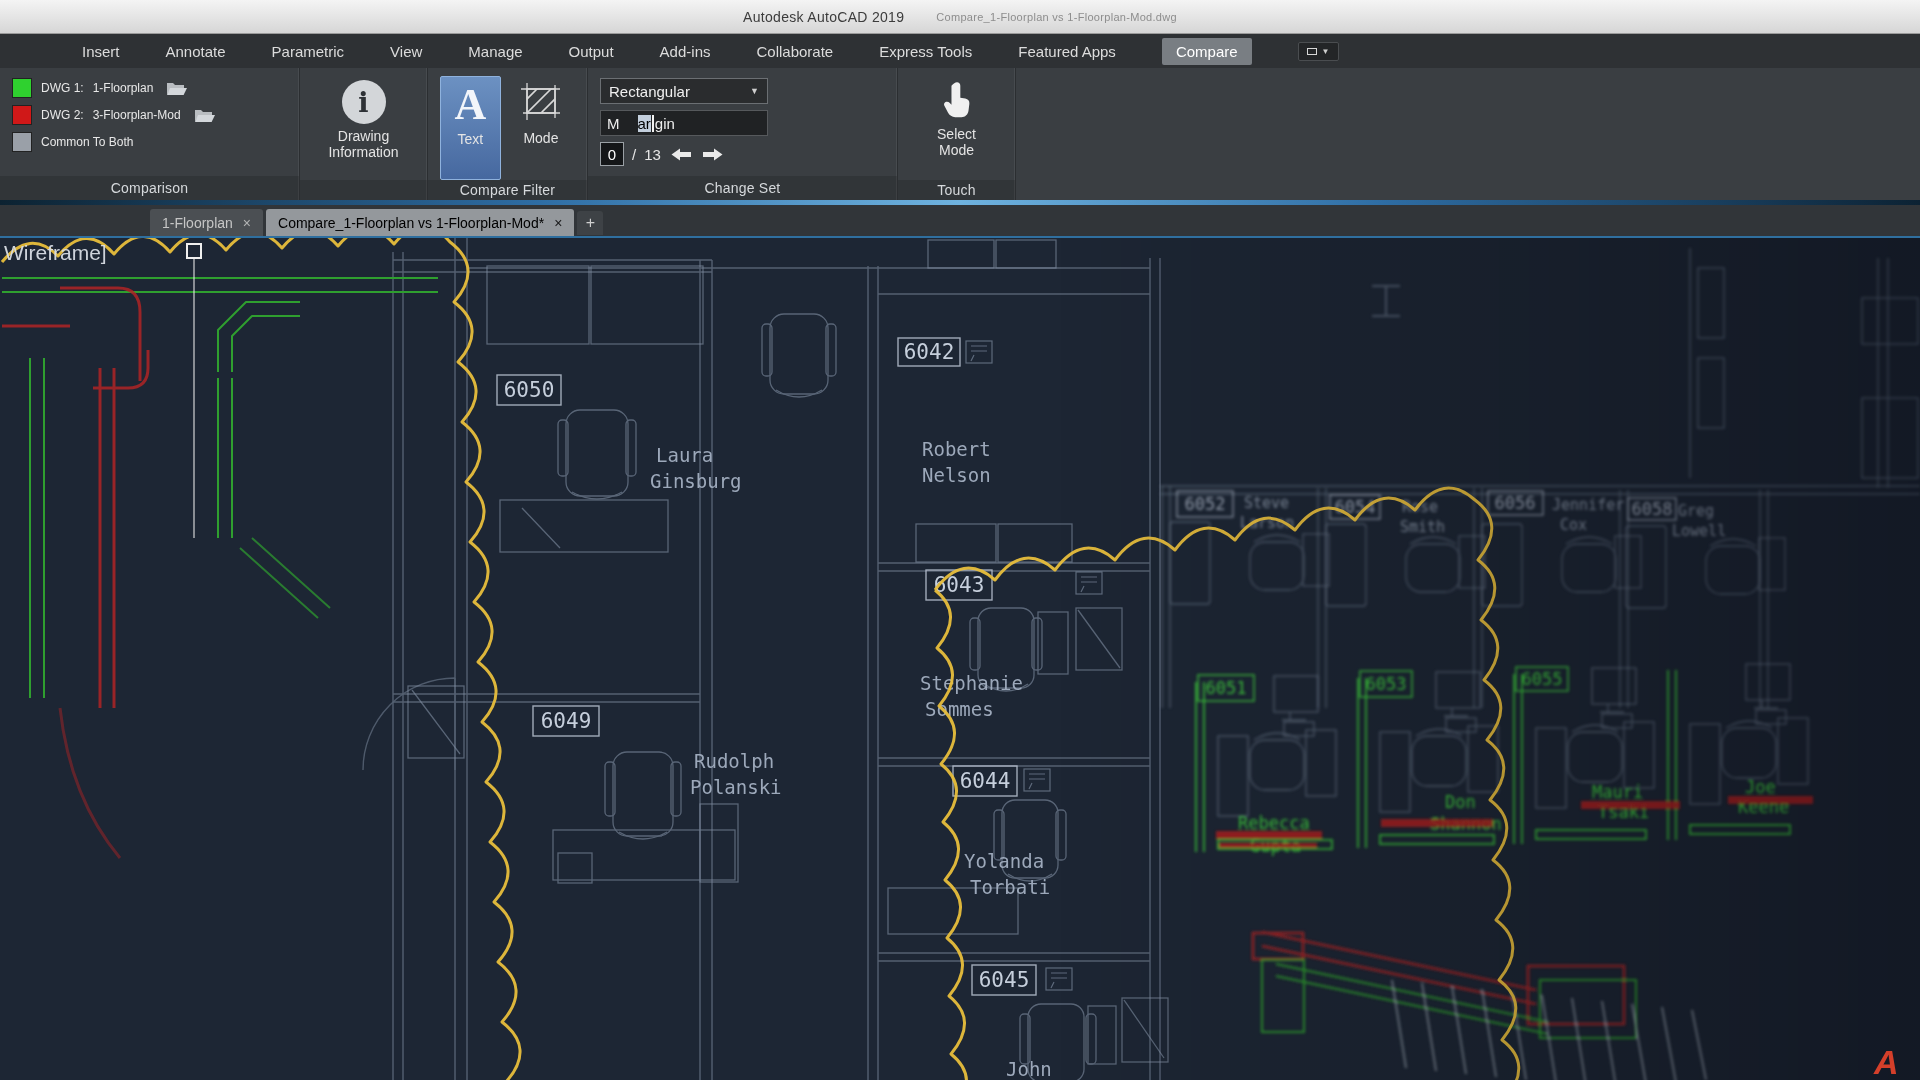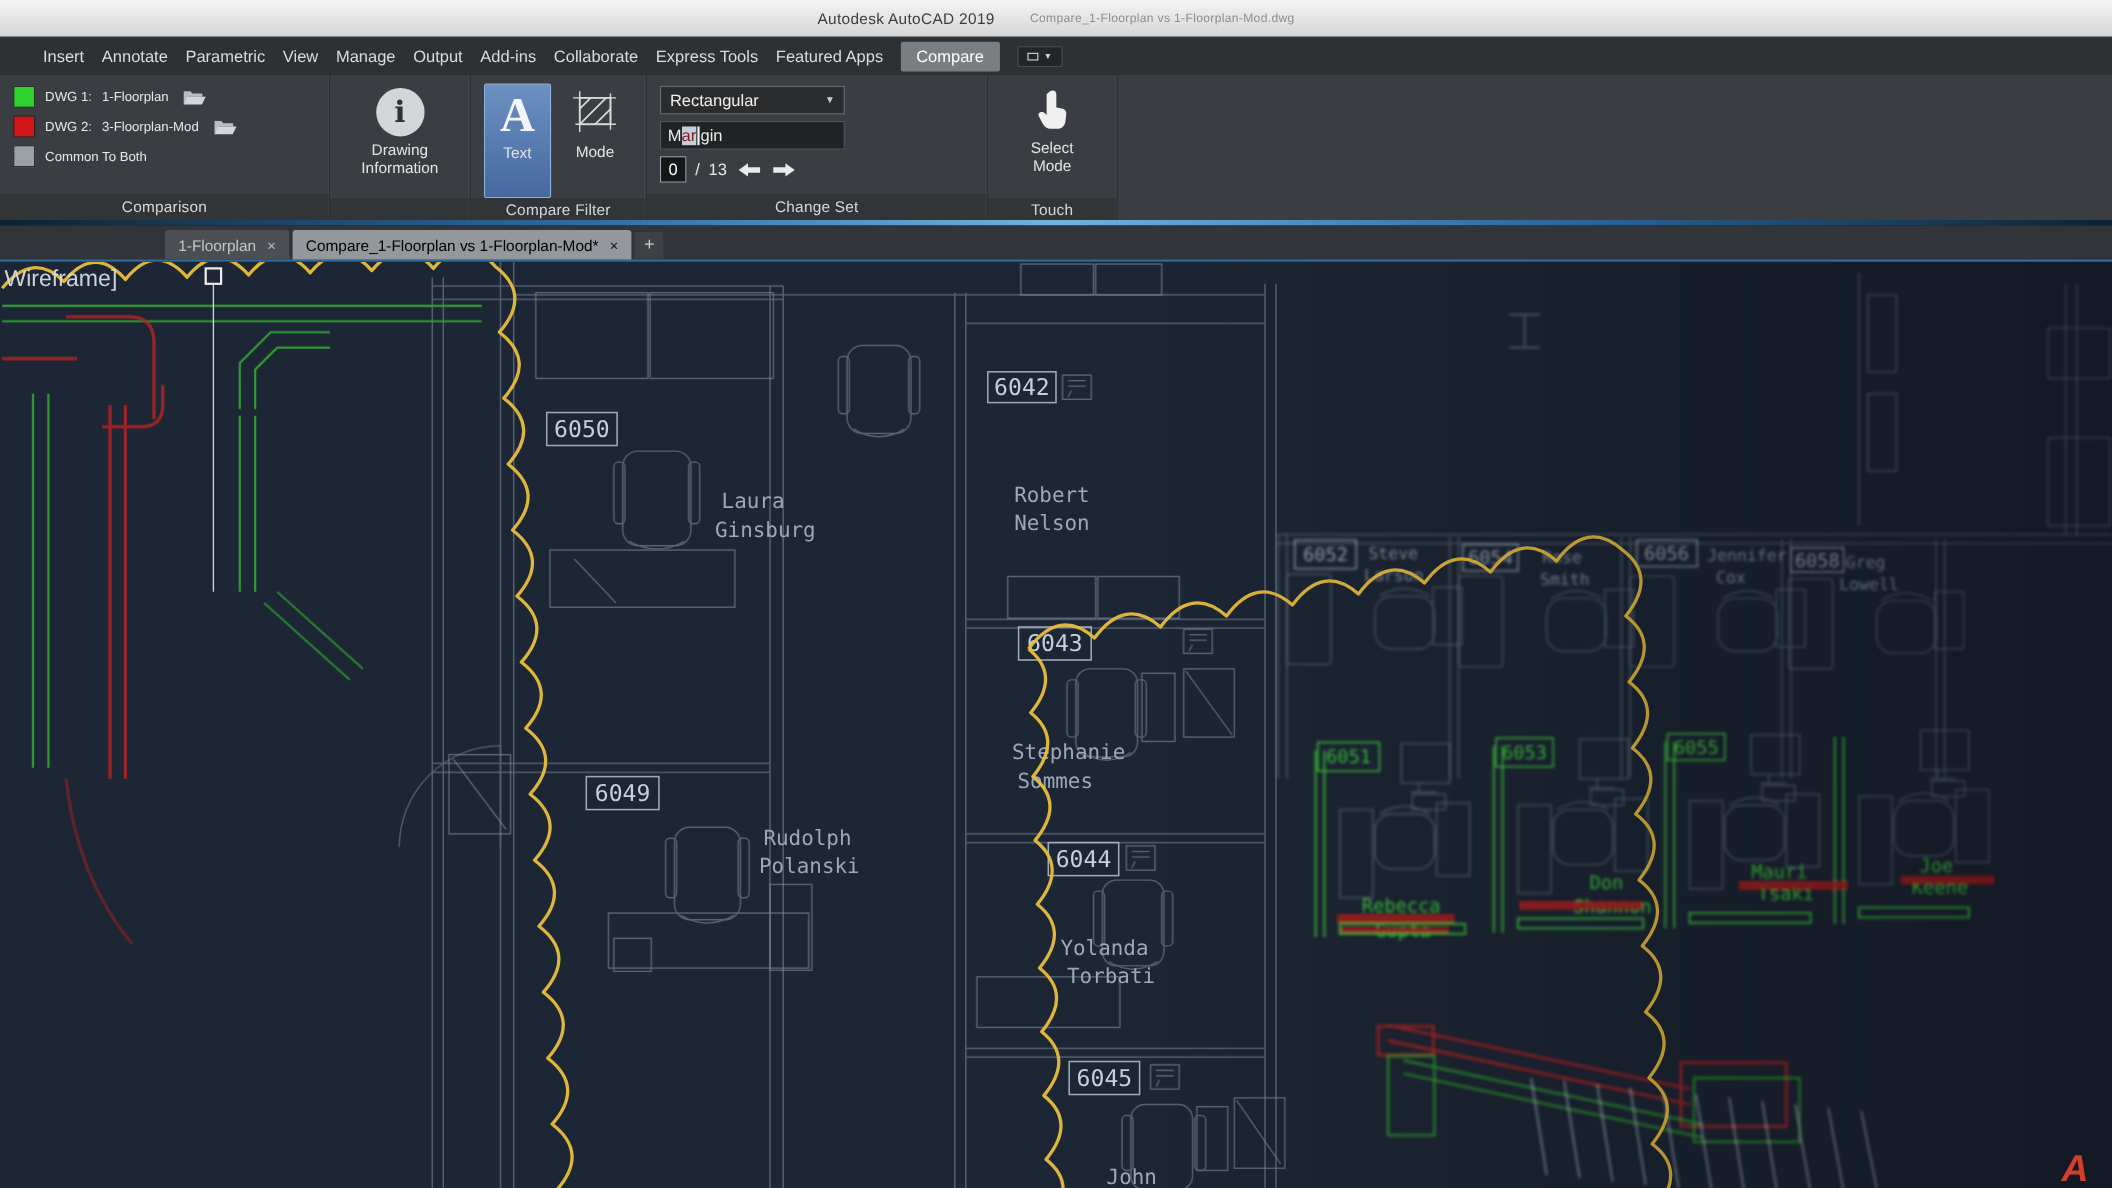--- a/index.html
+++ b/index.html
@@ -8,21 +8,21 @@
 
   
   .titlebar { height:34px; background:linear-gradient(#f4f4f4,#d6d6d6);
               display:flex; align-items:center; justify-content:center; gap:32px;
               border-bottom:1px solid #9a9a9a; }
   .app-title { font-size:14px; color:#3c3c3c; letter-spacing:.3px; }
   .doc-title { font-size:11px; color:#8d8d8d; letter-spacing:.3px; }
 
   
   .menurow { height:34px; background:#2e3134; display:flex; align-items:center;
-             padding-left:39px; gap:16px; }
+             padding-left:82px; gap:46px; }
   .menutab { color:#dcdcdc; font-size:15px; cursor:default; white-space:nowrap; }
   .menutab.active { background:#797e83; color:#fff; padding:5px 14px; border-radius:2px; }
   .overflow-chip { display:flex; align-items:center; gap:5px; background:#232527;
                    border:1px solid #4a4d50; border-radius:2px; padding:4px 8px; }
   .overflow-chip .sq { width:10px; height:7px; border:1.5px solid #d7d7d7; }
   .overflow-chip .cr { font-size:8px; color:#cfcfcf; }
 
   
   .ribbon { height:132px; background:#3a3e42; display:flex; }
   .panel { position:relative; display:flex; flex-direction:column;
@@ -52,21 +52,21 @@
            font-family:"Liberation Serif", serif; padding-top:2px; }
 
   
   .cs-col { display:flex; flex-direction:column; gap:6px; padding-top:2px; }
   .dropdown { width:168px; height:26px; background:#2a2c2e; border:1px solid #6b6f73;
               display:flex; align-items:center; justify-content:space-between;
               padding:0 8px; color:#f0f0f0; font-size:15px; }
   .dropdown .caret { font-size:9px; color:#cfcfcf; }
   .textfield { width:168px; height:26px; background:#202224; border:1px solid #56595c;
                display:flex; align-items:center; padding:0 6px; color:#ededed; font-size:15px; }
-  .textfield .sel { background:#c3cfdd; color:#7f1d1d; }
+  .textfield .sel { background:#c3cfdd; color:#000000;margin-left:18px; }
   .textfield .caretbar { width:2px; height:17px; background:#f2f2f2; margin:0 1px; }
   .counter-row { display:flex; align-items:center; gap:8px; color:#e6e6e6; font-size:15px; }
   .counter-box { min-width:24px; height:24px; background:#141618; border:1px solid #9aa0a5;
                  display:flex; align-items:center; justify-content:center; color:#fff; }
   .arrow-btn { display:flex; align-items:center; }
 
   
   .accent { height:5px;
     background:linear-gradient(90deg,#0c2231,#2e6da4 28%,#6fb3e0 50%,#2e6da4 72%,#0c2233); }
 

